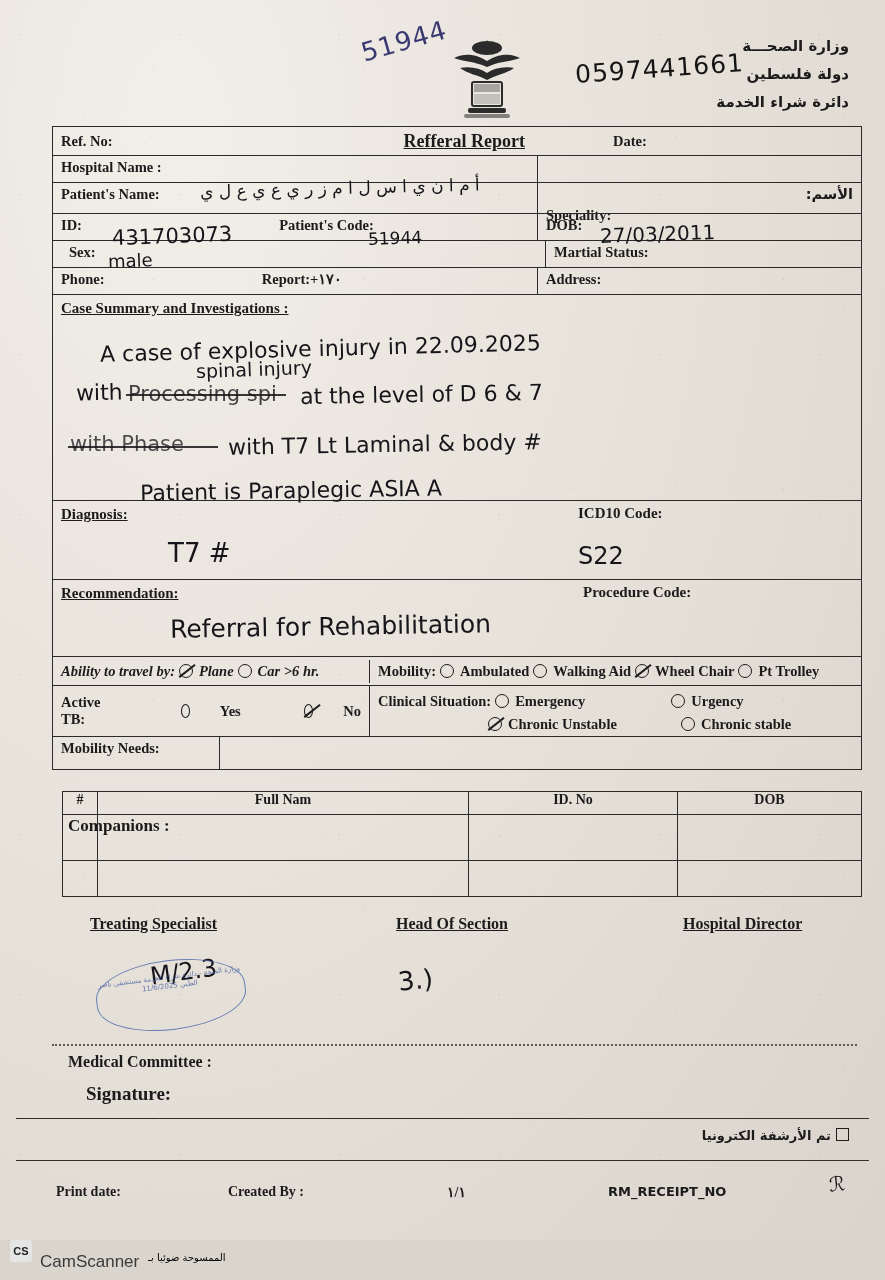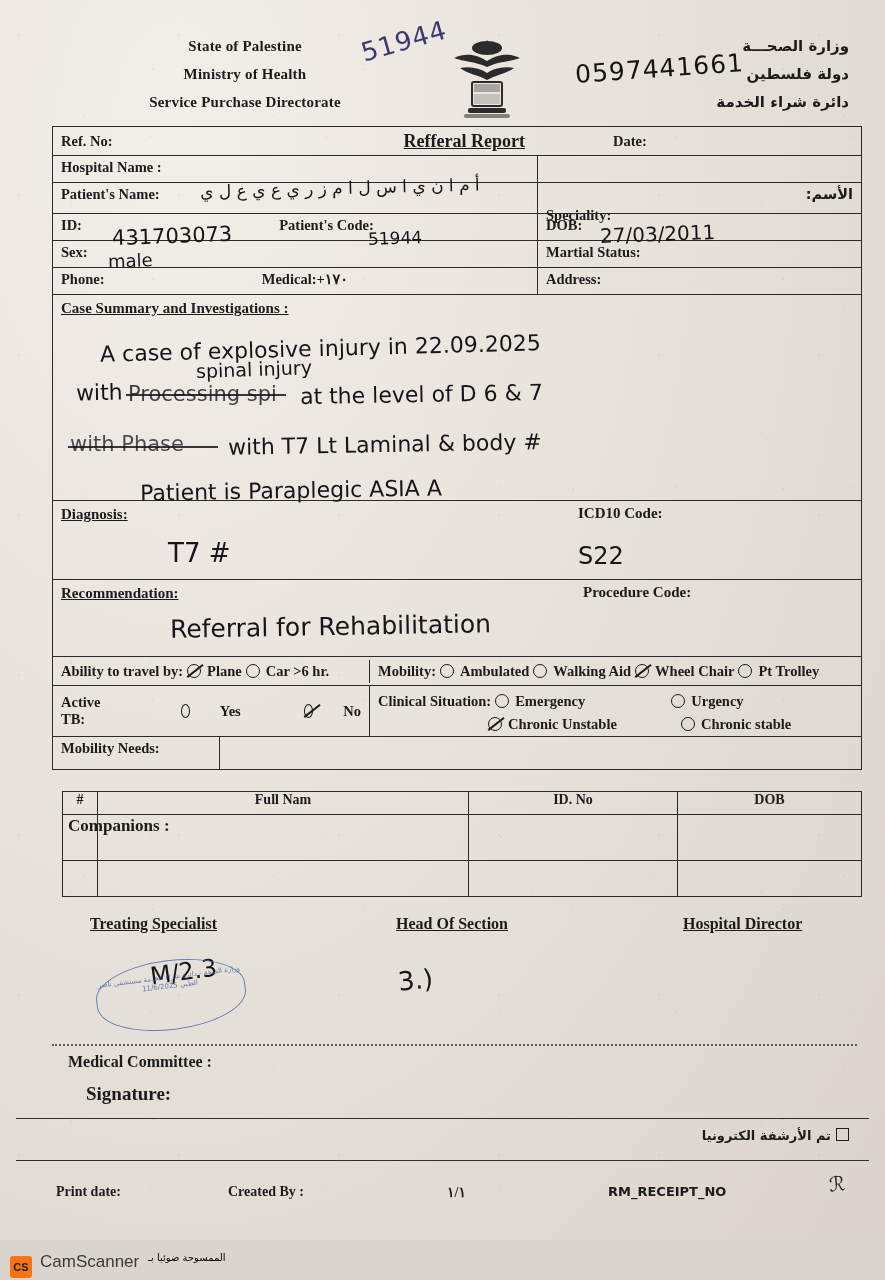--- a/index.html
+++ b/index.html
@@ -69,37 +69,37 @@
 
   .r-pat{height:30px;}
   .r-pat .c1{width:468px;}
   .r-pat .c2{flex:1;text-align:right;direction:rtl;font-family:"DejaVu Sans",sans-serif;}
 
   .r-id{height:26px;}
   .r-id .c1{width:468px;}
   .r-id .c2{flex:1;}
 
   .r-sex{height:26px;}
-  .r-sex .c1{width:468px;}
+  .r-sex .c1{width:468px;margin-left:8px;}
   .r-sex .c2{flex:1;}
 
   .r-phone{height:26px;}
   .r-phone .c1{width:468px;}
   .r-phone .c2{flex:1;}
 
   .sect{padding:4px 8px;position:relative;}
   .sect-title{font-weight:bold;font-size:15px;text-decoration:underline;}
 
   .case-box{height:205px;}
   .diag-box{height:78px;position:relative;}
   .rec-box{height:76px;position:relative;}
 
   .opts{font-size:13.5px;font-weight:bold;}
   .r-travel{height:28px;align-items:center;}
-  .r-travel .c1{width:300px;display:flex;align-items:center;gap:4px;}
+  .r-travel .c1{width:300px;display:flex;align-items:center;gap:4px;font-style:italic;}
   .r-travel .c2{flex:1;display:flex;align-items:center;gap:4px;}
   .r-tb{height:50px;}
   .r-tb .c1{width:300px;display:flex;align-items:center;gap:28px;}
   .r-tb .c2{flex:1;}
   .r-mob{height:32px;}
   .r-mob .c1{width:150px;}
   .r-mob .c2{flex:1;}
 
   .radio{
     display:inline-block;width:12px;height:12px;border:1.6px solid #1c1c1c;border-radius:50%;
@@ -162,39 +162,34 @@
     font-family:"DejaVu Sans",sans-serif;
     color:#15151a;
     white-space:nowrap;
   }
   .hw.i{transform:rotate(-2deg);}
   .strike{position:absolute;height:2px;background:#15151a;opacity:.85;}
 
   
   .cs{position:absolute;left:0;right:0;bottom:0;height:40px;background:#d9d4cc;}
   .cs .badge{
-    position:absolute;left:10px;top:16px;width:22px;height:22px;background:#f97316;
+    position:absolute;left:10px;top:0;width:22px;height:22px;background:#e5e5e5;
     border-radius:3px;color:#222;font-size:11px;font-weight:bold;
     font-family:"Liberation Sans",sans-serif;text-align:center;line-height:22px;
   }
   .cs .txt{position:absolute;left:40px;top:4px;font-family:"Liberation Sans",sans-serif;font-size:17px;color:#3a3a3a;margin-top:8px;}
   .cs .ar{position:absolute;left:148px;top:12px;font-family:"DejaVu Sans",sans-serif;font-size:10px;color:#000000;direction:rtl;}
 </style>
 </head>
 <body>
 
 <div class="page">
   <div class="noise"></div>
 
   <div class="hdr">
-    <div class="hdr-left">
-      <div>State of Palestine</div>
-      <div>Ministry of Health</div>
-      <div>Service Purchase Directorate</div>
-    </div>
     <div class="emblem">
       <svg width="86" height="96" viewBox="0 0 86 96">
         <g fill="#2b2b2b">
           <ellipse cx="43" cy="20" rx="15" ry="7"></ellipse>
           <path d="M43 12 L47 20 L43 26 L39 20 Z"></path>
           <path d="M10 30 C22 24 34 27 43 33 C52 27 64 24 76 30 C66 34 56 33 43 39 C30 33 20 34 10 30 Z"></path>
           <path d="M16 40 C26 38 36 40 43 45 C50 40 60 38 70 40 C62 46 52 47 43 52 C34 47 24 46 16 40 Z"></path>
           <rect x="28" y="54" width="30" height="24" rx="2" fill="none" stroke="#2b2b2b" stroke-width="2"></rect>
           <path d="M30 56 h26 v8 h-26 z" opacity=".35"></path>
           <path d="M30 66 h26 v10 h-26 z" opacity=".2"></path>
@@ -241,21 +236,21 @@
 
     <div class="row r-sex">
       <div class="cell c1 vsep lbl">Sex:</div>
       <div class="cell c2 lbl">Martial Status:</div>
     </div>
 
     <div class="row r-phone">
       <div class="cell c1 vsep lbl">
         <span>Phone:</span>
         <span style="display:inline-block;width:150px"></span>
-        <span>Medical:+١٧٠</span>
+        <span>Report:+١٧٠</span>
       </div>
       <div class="cell c2 lbl">Address:</div>
     </div>
 
     <div class="row case-box">
       <div class="sect" style="width:100%">
         <span class="sect-title">Case Summary and Investigations :</span>
       </div>
     </div>
 

